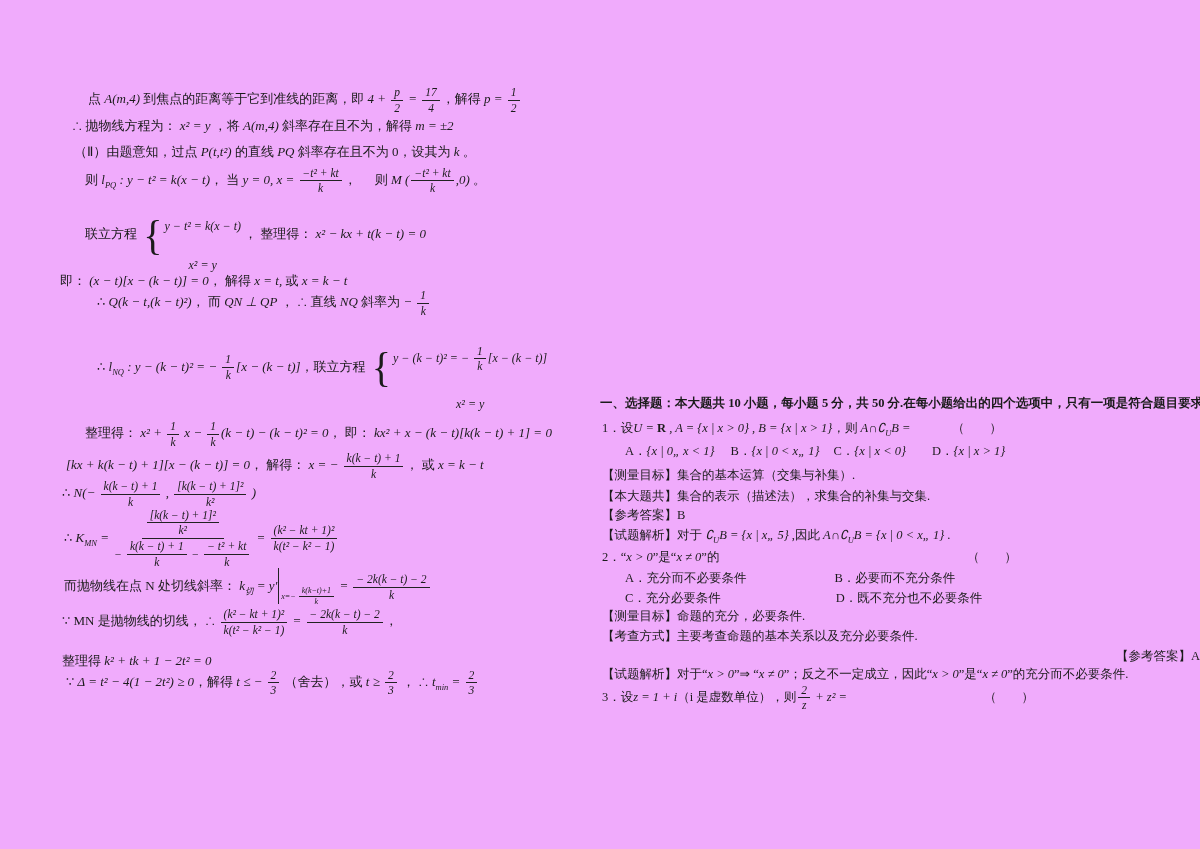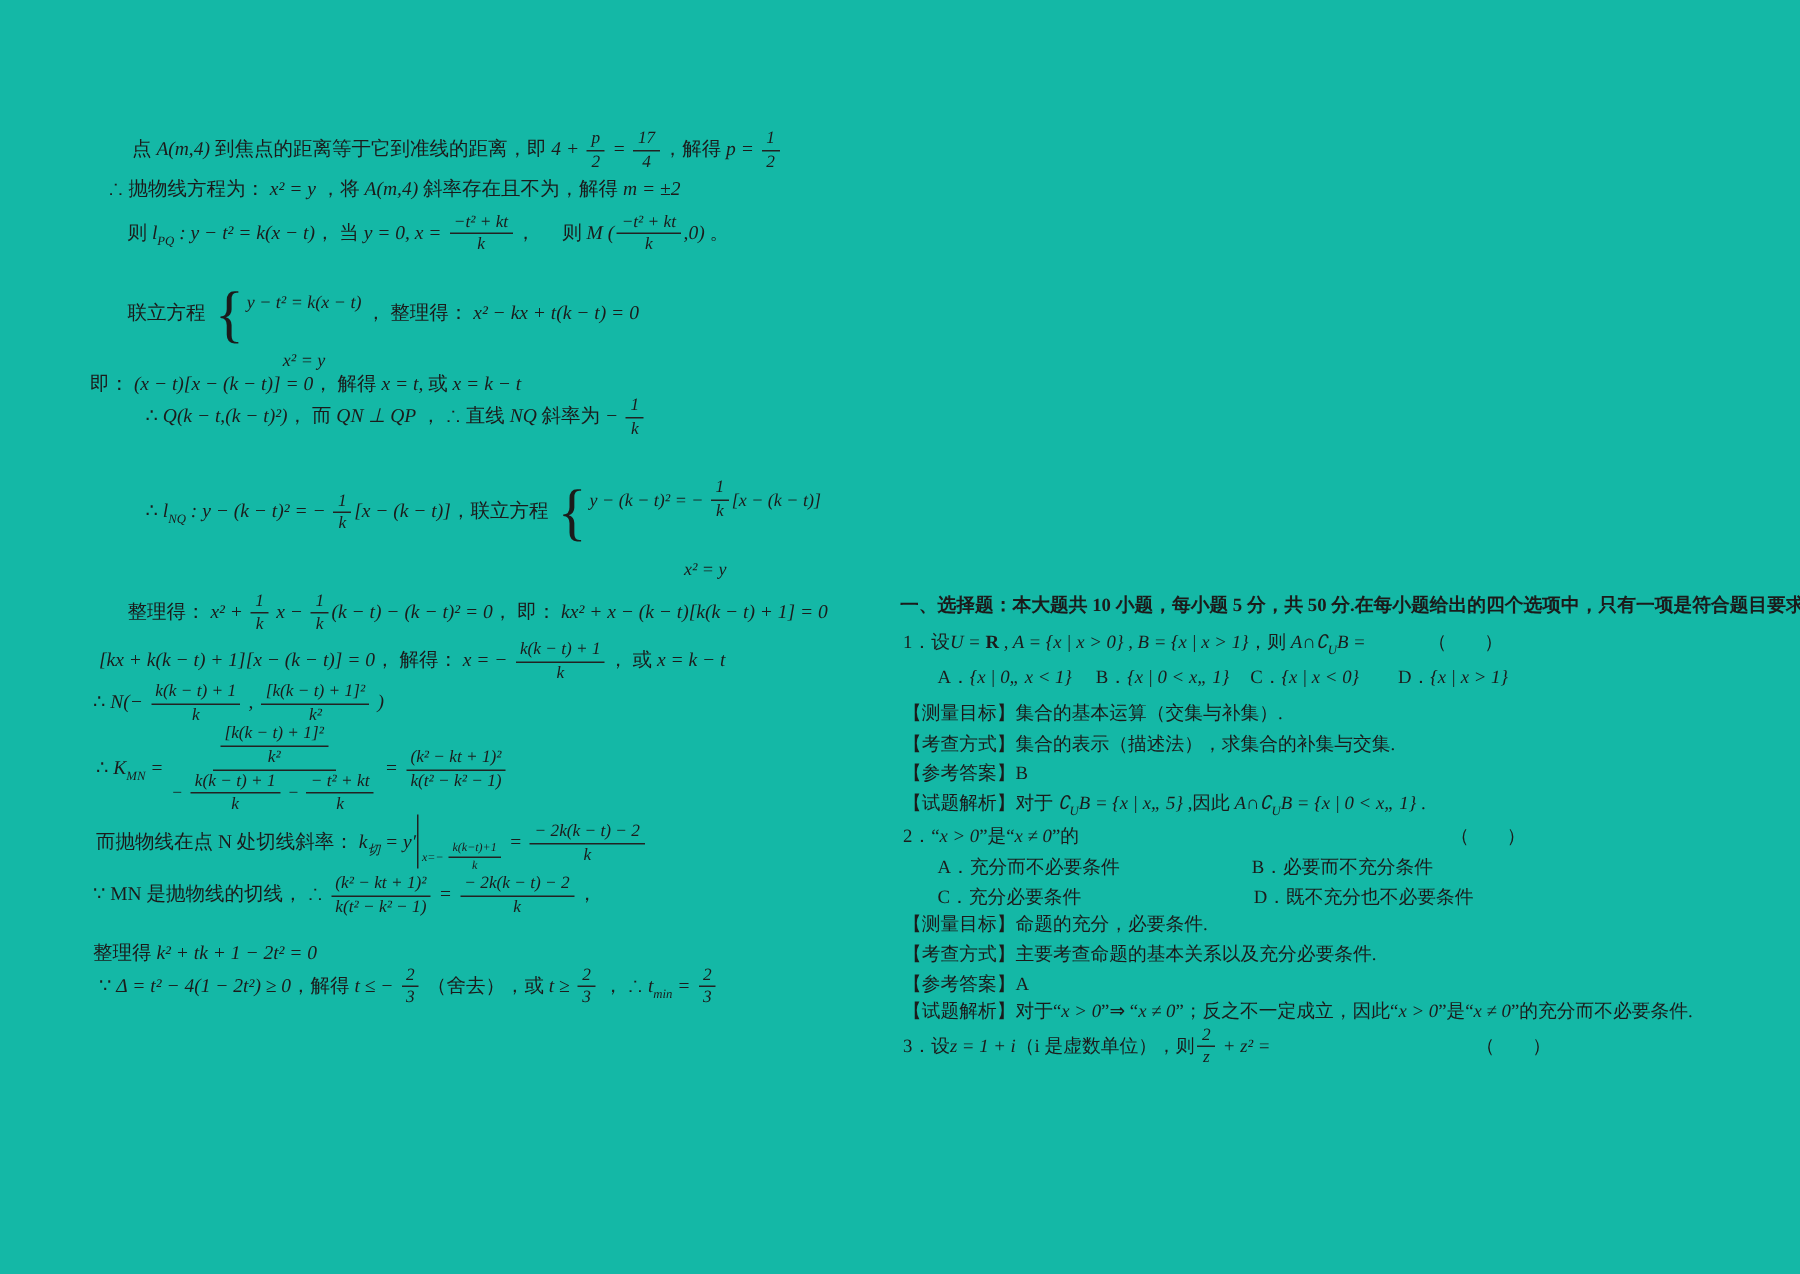--- a/index.html
+++ b/index.html
@@ -1,16 +1,16 @@
 <!DOCTYPE html>
 <html><head>
 <meta charset="utf-8">
 <style>
   html,body{margin:0;padding:0;background:#ffffff;}
-  .page{position:relative;width:1200px;height:849px;background:#14b8a6;overflow:hidden;
+  .page{position:relative;width:1200px;height:849px;background:#f0abfc;overflow:hidden;
         font-family:"Liberation Serif", serif;color:#1b1b1b;}
   .col{position:absolute;}
   #col-left{left:60px;top:86px;width:520px;}
   #col-right{left:600px;top:395px;width:600px;}
   .line{position:relative;display:block;white-space:pre;font-size:13px;line-height:1.25;}
   #col-right .line{font-size:12.5px;}
   .line.bold{font-weight:bold;}
   .t{font-family:"Liberation Serif", serif;}
   .m{font-family:"Liberation Serif", serif;font-style:italic;}
   .m.mb{font-style:normal;font-weight:bold;}
@@ -31,44 +31,45 @@
   .evs .fr{font-size:8px;margin:0 1px;}
   .brk{position:absolute;top:50%;transform:translateY(-50%);white-space:pre;}
 </style>
 </head>
 <body>
 
 <div class="page">
   <div id="col-left" class="col">
       <div class="line" style="margin-left: 28px; margin-top: 0px;"><span class="t">点 </span><span class="m">A(m,4)</span><span class="t"> 到焦点的距离等于它到准线的距离，即 </span><span class="m">4 + </span><span class="fr"><span class="n"><span class="m">p</span></span><span class="d"><span class="m">2</span></span></span><span class="m"> = </span><span class="fr"><span class="n"><span class="m">17</span></span><span class="d"><span class="m">4</span></span></span><span class="t">，解得 </span><span class="m">p = </span><span class="fr"><span class="n"><span class="m">1</span></span><span class="d"><span class="m">2</span></span></span></div>
       <div class="line" style="margin-left: 12px; margin-top: 4px;"><span class="t">∴ 抛物线方程为： </span><span class="m">x² = y</span><span class="t"> ，将 </span><span class="m">A(m,4)</span><span class="t"> 斜率存在且不为，解得 </span><span class="m">m = ±2</span></div>
+      <div class="line" style="margin-left: 14px; margin-top: 9px;"><span class="t">（Ⅱ）由题意知，过点 </span><span class="m">P(t,t²)</span><span class="t"> 的直线 </span><span class="m">PQ</span><span class="t"> 斜率存在且不为 0，设其为 </span><span class="m">k</span><span class="t"> 。</span></div>
       <div class="line" style="margin-left: 25px; margin-top: 7px;"><span class="t">则 </span><span class="m">l</span><span class="sb">PQ</span><span class="m"> : y − t² = k(x − t)</span><span class="t">， 当 </span><span class="m">y = 0, x = </span><span class="fr"><span class="n"><span class="m">−t² + kt</span></span><span class="d"><span class="m">k</span></span></span><span class="t">，</span><span class="gap" style="width: 18px;"></span><span class="t">则 </span><span class="m">M (</span><span class="fr"><span class="n"><span class="m">−t² + kt</span></span><span class="d"><span class="m">k</span></span></span><span class="m">,0)</span><span class="t"> 。</span></div>
       <div class="line" style="margin-left: 25px; margin-top: 2px;"><span class="t">联立方程 </span><span class="sys"><span class="lb">{</span><span class="rows"><span class="row"><span class="m">y − t² = k(x − t)</span></span><span class="row"><span class="m">x² = y</span></span></span></span><span class="t">， 整理得： </span><span class="m">x² − kx + t(k − t) = 0</span></div>
       <div class="line" style="margin-top: 0px;"><span class="t">即： </span><span class="m">(x − t)[x − (k − t)] = 0</span><span class="t">， 解得 </span><span class="m">x = t,</span><span class="t"> 或 </span><span class="m">x = k − t</span></div>
       <div class="line" style="margin-left: 37px; margin-top: 0px;"><span class="t">∴ </span><span class="m">Q(k − t,(k − t)²)</span><span class="t">， 而 </span><span class="m">QN ⊥ QP</span><span class="t"> ， ∴ 直线 </span><span class="m">NQ</span><span class="t"> 斜率为 </span><span class="m">− </span><span class="fr"><span class="n"><span class="m">1</span></span><span class="d"><span class="m">k</span></span></span></div>
       <div class="line" style="margin-left: 37px; margin-top: 5px;"><span class="t">∴ </span><span class="m">l</span><span class="sb">NQ</span><span class="m"> : y − (k − t)² = − </span><span class="fr"><span class="n"><span class="m">1</span></span><span class="d"><span class="m">k</span></span></span><span class="m">[x − (k − t)]</span><span class="t">，联立方程 </span><span class="sys"><span class="lb">{</span><span class="rows"><span class="row"><span class="m">y − (k − t)² = − </span><span class="fr"><span class="n"><span class="m">1</span></span><span class="d"><span class="m">k</span></span></span><span class="m">[x − (k − t)]</span></span><span class="row"><span class="m">x² = y</span></span></span></span></div>
       <div class="line" style="margin-left: 25px; margin-top: 8px;"><span class="t">整理得： </span><span class="m">x² + </span><span class="fr"><span class="n"><span class="m">1</span></span><span class="d"><span class="m">k</span></span></span><span class="m"> x − </span><span class="fr"><span class="n"><span class="m">1</span></span><span class="d"><span class="m">k</span></span></span><span class="m">(k − t) − (k − t)² = 0</span><span class="t">， 即： </span><span class="m">kx² + x − (k − t)[k(k − t) + 1] = 0</span></div>
       <div class="line" style="margin-left: 6px; margin-top: 4px;"><span class="m">[kx + k(k − t) + 1][x − (k − t)] = 0</span><span class="t">， 解得： </span><span class="m">x = − </span><span class="fr"><span class="n"><span class="m">k(k − t) + 1</span></span><span class="d"><span class="m">k</span></span></span><span class="t">， 或 </span><span class="m">x = k − t</span></div>
       <div class="line" style="margin-left: 2px; margin-top: 0px;"><span class="t">∴ </span><span class="m">N(− </span><span class="fr"><span class="n"><span class="m">k(k − t) + 1</span></span><span class="d"><span class="m">k</span></span></span><span class="m"> , </span><span class="fr"><span class="n"><span class="m">[k(k − t) + 1]²</span></span><span class="d"><span class="m">k²</span></span></span><span class="m"> )</span></div>
       <div class="line" style="margin-left: 4px; margin-top: 0px;"><span class="t">∴ </span><span class="m">K</span><span class="sb">MN</span><span class="m"> = </span><span class="fr"><span class="n"><span class="fr"><span class="n"><span class="m">[k(k − t) + 1]²</span></span><span class="d"><span class="m">k²</span></span></span></span><span class="d"><span class="m">− </span><span class="fr"><span class="n"><span class="m">k(k − t) + 1</span></span><span class="d"><span class="m">k</span></span></span><span class="m"> − </span><span class="fr"><span class="n"><span class="m">− t² + kt</span></span><span class="d"><span class="m">k</span></span></span></span></span><span class="m"> = </span><span class="fr"><span class="n"><span class="m">(k² − kt + 1)²</span></span><span class="d"><span class="m">k(t² − k² − 1)</span></span></span></div>
       <div class="line" style="margin-left: 4px; margin-top: 0px;"><span class="t">而抛物线在点 N 处切线斜率： </span><span class="m">k</span><span class="sb">切</span><span class="m"> = y′</span><span class="ev"><span class="bar"></span><span class="evs"><span class="m">x=− </span><span class="fr"><span class="n"><span class="m">k(k−t)+1</span></span><span class="d"><span class="m">k</span></span></span></span></span><span class="m"> = </span><span class="fr"><span class="n"><span class="m">− 2k(k − t) − 2</span></span><span class="d"><span class="m">k</span></span></span></div>
       <div class="line" style="margin-left: 2px; margin-top: 4px;"><span class="t">∵ MN 是抛物线的切线， ∴ </span><span class="fr"><span class="n"><span class="m">(k² − kt + 1)²</span></span><span class="d"><span class="m">k(t² − k² − 1)</span></span></span><span class="m"> = </span><span class="fr"><span class="n"><span class="m">− 2k(k − t) − 2</span></span><span class="d"><span class="m">k</span></span></span><span class="t">，</span></div>
       <div class="line" style="margin-left: 2px; margin-top: 16px;"><span class="t">整理得 </span><span class="m">k² + tk + 1 − 2t² = 0</span></div>
       <div class="line" style="margin-left: 6px; margin-top: 0px;"><span class="t">∵ </span><span class="m">Δ = t² − 4(1 − 2t²) ≥ 0</span><span class="t">，解得 </span><span class="m">t ≤ − </span><span class="fr"><span class="n"><span class="m">2</span></span><span class="d"><span class="m">3</span></span></span><span class="t"> （舍去），或 </span><span class="m">t ≥ </span><span class="fr"><span class="n"><span class="m">2</span></span><span class="d"><span class="m">3</span></span></span><span class="t"> ， ∴ </span><span class="m">t</span><span class="sb">min</span><span class="m"> = </span><span class="fr"><span class="n"><span class="m">2</span></span><span class="d"><span class="m">3</span></span></span></div>
     </div>
   <div id="col-right" class="col">
       <div class="line bold" style="margin-left: 0px; margin-top: 1px;"><span class="t">一、选择题：本大题共 10 小题，每小题 5 分，共 50 分.在每小题给出的四个选项中，只有一项是符合题目要求的.</span></div>
       <div class="line" style="margin-left: 2px; margin-top: 9px;"><span class="t">1．设</span><span class="m">U = </span><span class="m mb">R</span><span class="m"> , A = {x | x &gt; 0} , B = {x | x &gt; 1}</span><span class="t">，则 </span><span class="m">A∩∁</span><span class="sb">U</span><span class="m">B =</span><span class="brk t" style="left: 350px;">（　　）</span></div>
       <div class="line" style="margin-left: 25px; margin-top: 6px;"><span class="t">A．</span><span class="m">{x | 0„ x &lt; 1}</span><span class="gap" style="width: 16px;"></span><span class="t">B．</span><span class="m">{x | 0 &lt; x„ 1}</span><span class="gap" style="width: 14px;"></span><span class="t">C．</span><span class="m">{x | x &lt; 0}</span><span class="gap" style="width: 26px;"></span><span class="t">D．</span><span class="m">{x | x &gt; 1}</span></div>
       <div class="line" style="margin-left: 2px; margin-top: 8px;"><span class="t">【测量目标】集合的基本运算（交集与补集）.</span></div>
-      <div class="line" style="margin-left: 2px; margin-top: 5px;"><span class="t">【考查方式】集合的表示（描述法），求集合的补集与交集.</span></div>
+      <div class="line" style="margin-left: 2px; margin-top: 5px;"><span class="t">【本大题共】集合的表示（描述法），求集合的补集与交集.</span></div>
       <div class="line" style="margin-left: 2px; margin-top: 4px;"><span class="t">【参考答案】B</span></div>
       <div class="line" style="margin-left: 2px; margin-top: 4px;"><span class="t">【试题解析】对于 </span><span class="m">∁</span><span class="sb">U</span><span class="m">B = {x | x„ 5}</span><span class="t"> ,因此 </span><span class="m">A∩∁</span><span class="sb">U</span><span class="m">B = {x | 0 &lt; x„ 1}</span><span class="t"> .</span></div>
       <div class="line" style="margin-left: 2px; margin-top: 5px;"><span class="t">2．“</span><span class="m">x &gt; 0</span><span class="t">”是“</span><span class="m">x ≠ 0</span><span class="t">”的</span><span class="brk t" style="left: 365px;">（　　）</span></div>
       <div class="line" style="margin-left: 25px; margin-top: 5px;"><span class="t">A．充分而不必要条件</span><span class="gap" style="width: 88px;"></span><span class="t">B．必要而不充分条件</span></div>
       <div class="line" style="margin-left: 25px; margin-top: 4px;"><span class="t">C．充分必要条件</span><span class="gap" style="width: 115px;"></span><span class="t">D．既不充分也不必要条件</span></div>
       <div class="line" style="margin-left: 2px; margin-top: 3px;"><span class="t">【测量目标】命题的充分，必要条件.</span></div>
       <div class="line" style="margin-left: 2px; margin-top: 4px;"><span class="t">【考查方式】主要考查命题的基本关系以及充分必要条件.</span></div>
-      <div class="line" style="margin-left: 2px; margin-top: 4px;"><span class="t">【参考答案】A</span></div>
+      <div class="line" style="margin-left: 2px; margin-top: 4px; text-align: right;"><span class="t">【参考答案】A</span></div>
       <div class="line" style="margin-left: 2px; margin-top: 3px;"><span class="t">【试题解析】对于“</span><span class="m">x &gt; 0</span><span class="t">”⇒ “</span><span class="m">x ≠ 0</span><span class="t">”；反之不一定成立，因此“</span><span class="m">x &gt; 0</span><span class="t">”是“</span><span class="m">x ≠ 0</span><span class="t">”的充分而不必要条件.</span></div>
       <div class="line" style="margin-left: 2px; margin-top: 1px;"><span class="t">3．设</span><span class="m">z = 1 + i</span><span class="t">（i 是虚数单位），则</span><span class="fr"><span class="n"><span class="m">2</span></span><span class="d"><span class="m">z</span></span></span><span class="m"> + z² =</span><span class="brk t" style="left: 382px;">（　　）</span></div>
     </div>
 </div>
 
 </body></html>

